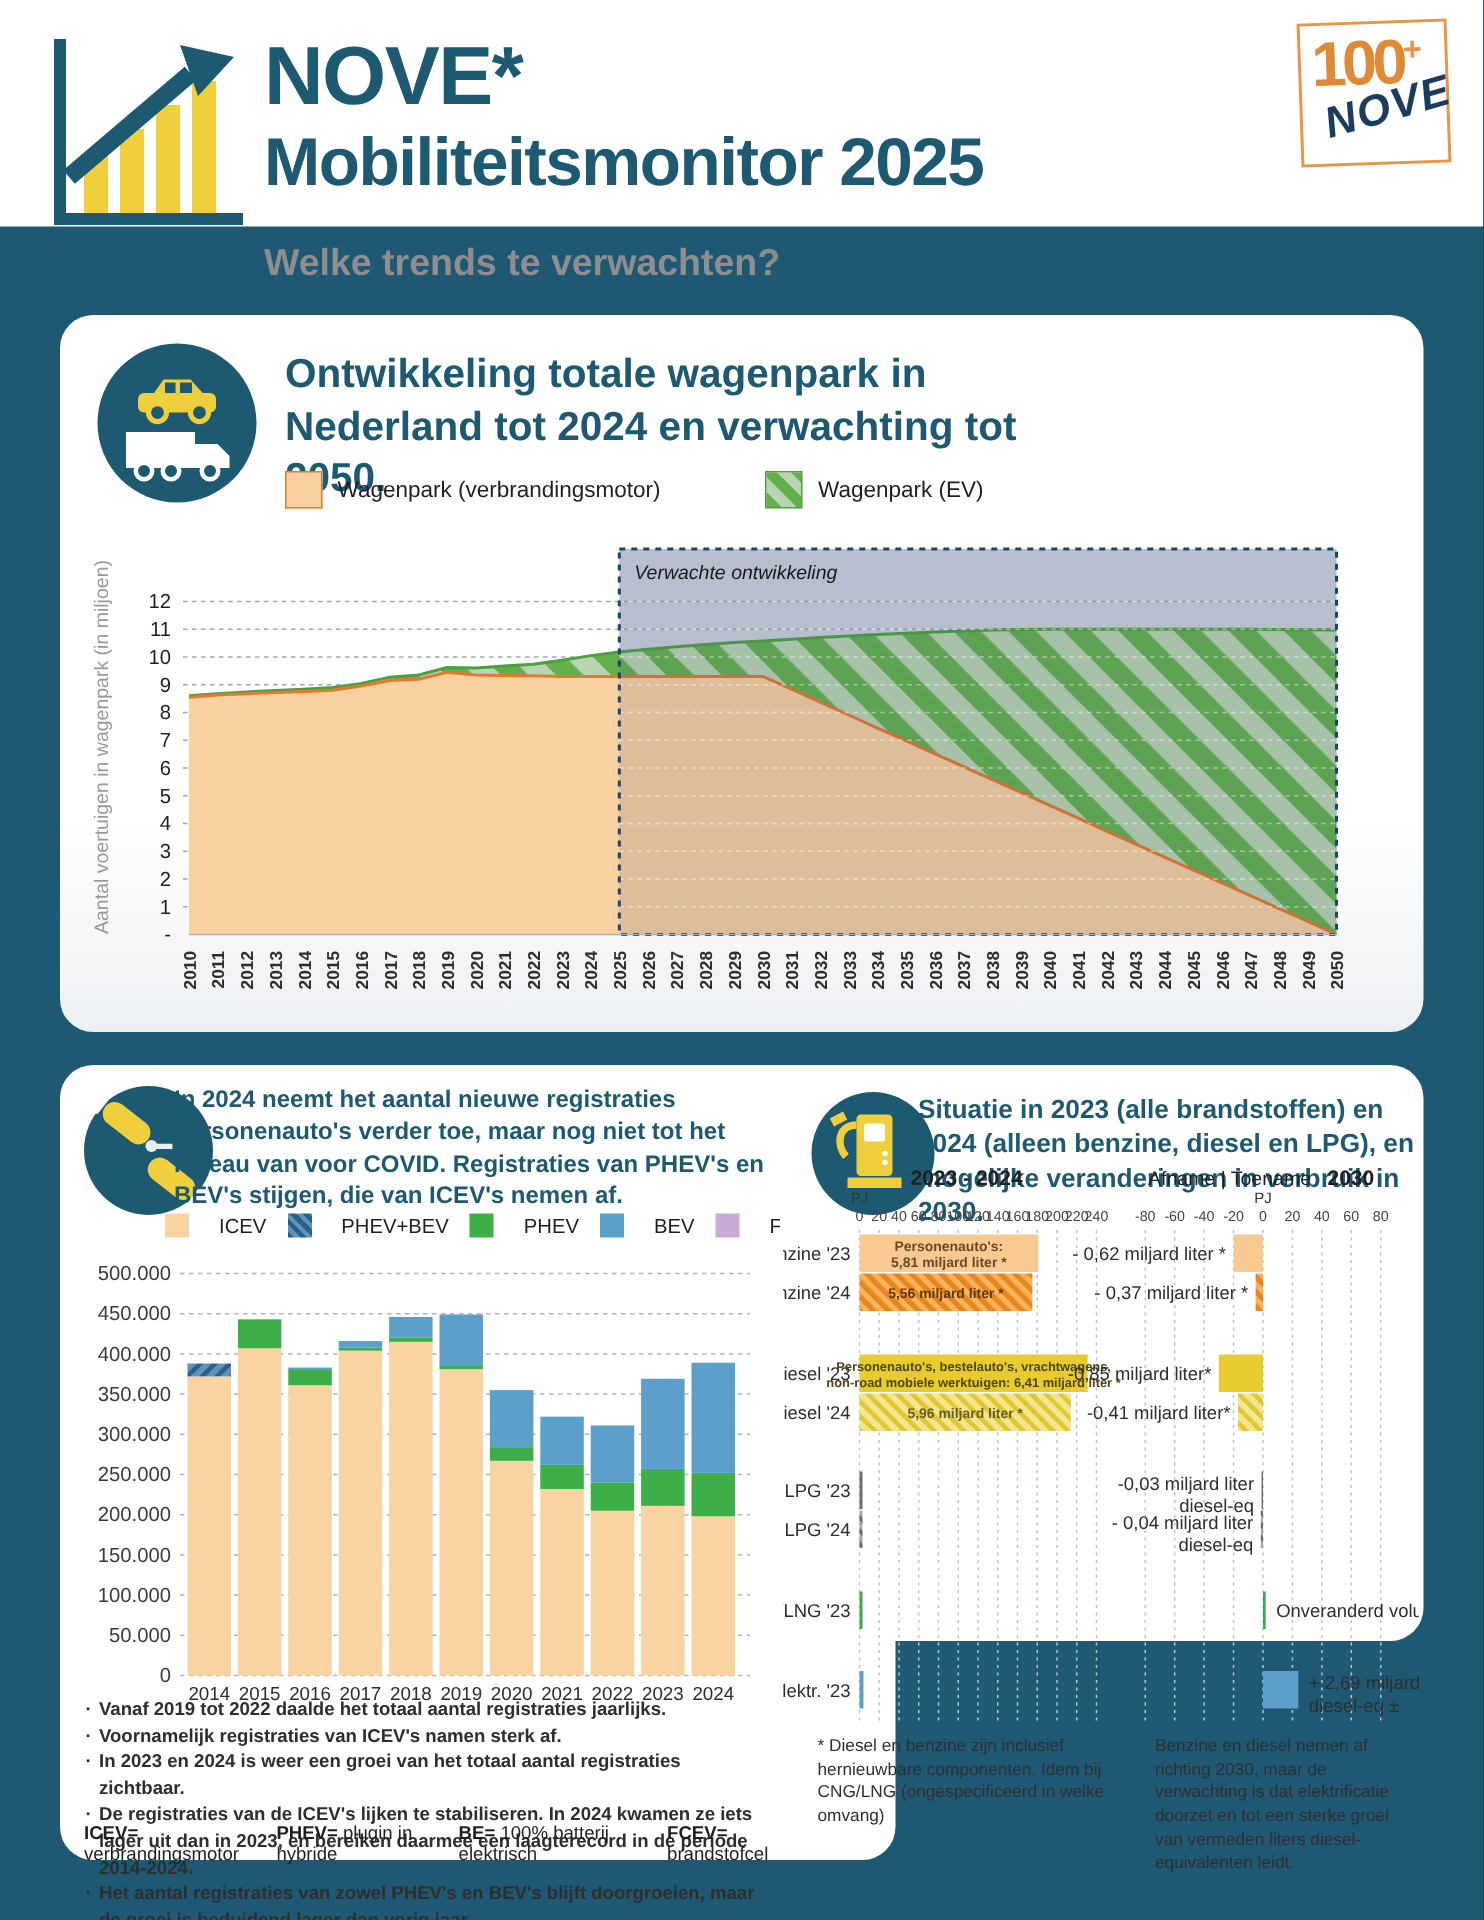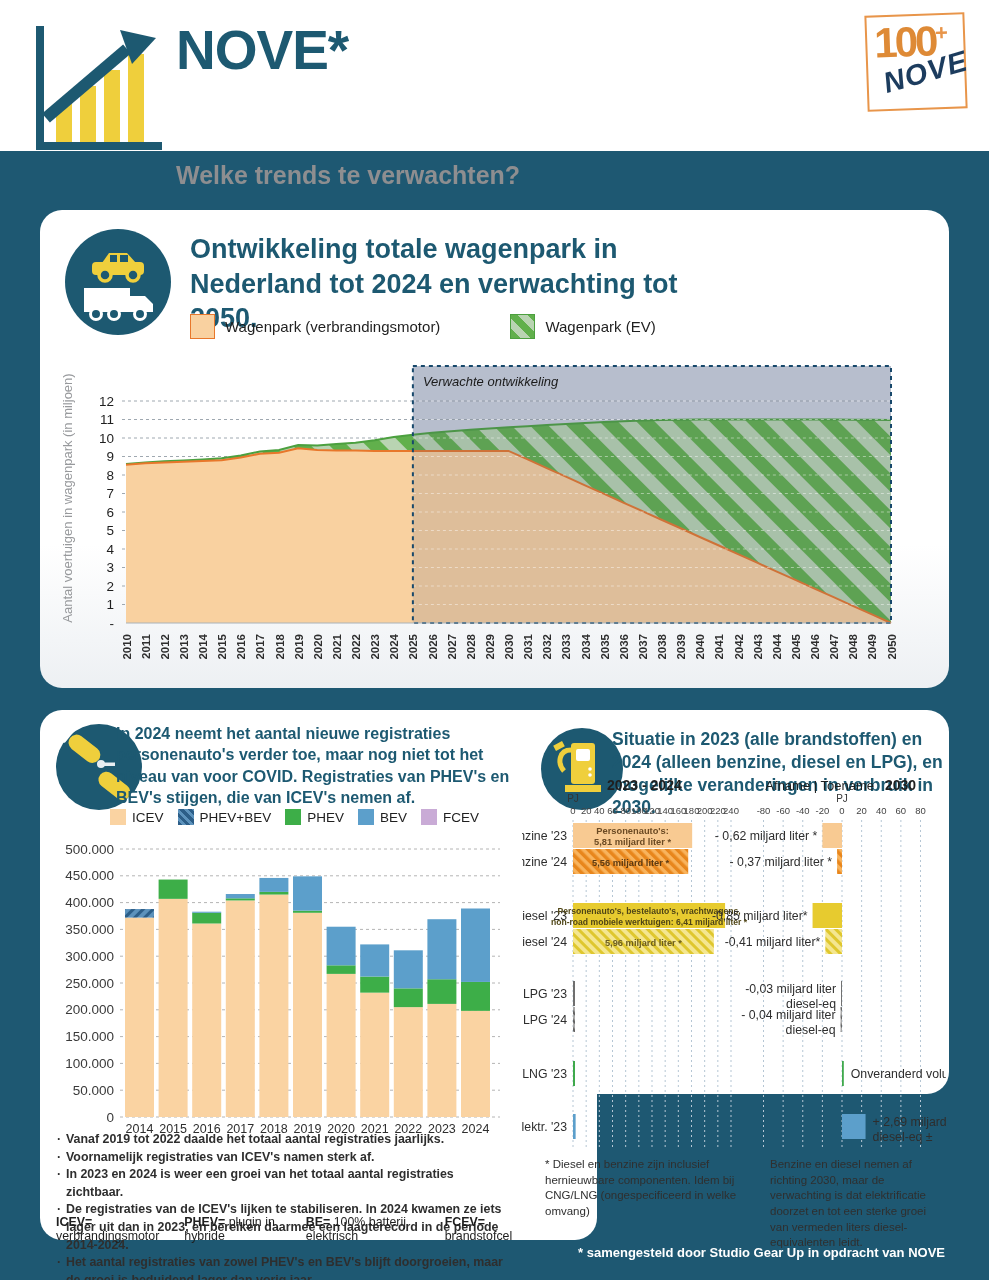--- a/index.html
+++ b/index.html
@@ -18,21 +18,21 @@
   .p2{left:40px;top:710px;width:557px;height:530px;}
   .p3{left:520px;top:710px;width:429px;height:384px;}
   .picon{position:absolute;}
   .pt1{position:absolute;left:150px;top:22px;width:505px;font-size:27px;font-weight:700;color:#1D5971;line-height:1.28;}
   .pt2{position:absolute;left:76px;top:13px;width:394px;font-size:16px;font-weight:700;color:#1D5971;line-height:1.33;}
   .pt3{position:absolute;left:92px;top:18px;width:332px;font-size:17.5px;font-weight:700;color:#1D5971;line-height:1.3;}
   .legend1{position:absolute;left:150px;top:104px;display:flex;gap:70px;}
   .legend1 .li{display:flex;align-items:center;gap:10px;font-size:15px;color:#1F1F1F;}
   .legend1 .sw{width:23px;height:23px;}
   .legend2{position:absolute;left:70px;top:99px;display:flex;gap:14px;}
-  .legend2 .li{display:flex;align-items:center;gap:6px;font-size:13.5px;color:#1F1F1F;}
+  .legend2 .li{display:flex;align-items:center;gap:20px;font-size:13.5px;color:#1F1F1F;}
   .legend2 .sw{width:16px;height:16px;}
   .bullets{position:absolute;left:16px;top:421px;width:452px;}
   .bullets div{font-size:12.4px;font-weight:700;color:#2E2E2E;line-height:1.42;padding-left:10px;position:relative;}
   .bullets div::before{content:"\00b7";position:absolute;left:1px;font-weight:900;}
   .defs{position:absolute;left:16px;top:505px;width:480px;font-size:12.4px;color:#1F1F1F;display:flex;gap:11px;}
   .defs b{font-weight:700;}
   .fn{position:absolute;font-size:11.5px;color:#2F2F2F;line-height:1.36;}
   .fn1{left:25px;top:447px;width:212px;}
   .fn2{left:250px;top:447px;width:172px;}
   .fn .nb{margin-bottom:2px;}
@@ -51,20 +51,21 @@
         <rect x="24" y="78" width="16" height="42" fill="#EFCF3C"></rect>
         <rect x="48" y="62" width="16" height="58" fill="#EFCF3C"></rect>
         <rect x="72" y="46" width="16" height="74" fill="#EFCF3C"></rect>
         <rect x="96" y="30" width="16" height="90" fill="#EFCF3C"></rect>
         <path d="M14 94 L95 25" stroke="#1D5971" stroke-width="12" fill="none"></path>
         <polygon points="88,6 124,14 100,40" fill="#1D5971"></polygon>
         <path d="M8 2 V122 H130" stroke="#1D5971" stroke-width="8" fill="none"></path>
       </svg>
     </div>
     <div class="title1">NOVE*</div>
+    <div class="title2">Mobiliteitsmonitor 2025</div>
     <div class="tagline">Welke trends te verwachten?</div>
     <div class="stamp">
       <div class="s100"><span>100</span><sup>+</sup></div>
       <div class="snove">NOVE</div>
     </div>
   </header>
 
   <section class="panel p1">
     <div class="picon" style="left:24px;top:18px;">
       <svg width="108" height="108" viewBox="0 0 108 108">
@@ -482,14 +483,13 @@
           <text x="350.55" y="350" text-anchor="start" font-size="12.3" fill="#2E2E2E">+ 2,69 miljard liter</text>
           <text x="350.55" y="365" text-anchor="start" font-size="12.3" fill="#2E2E2E">diesel-eq ±</text>
         </g>
       </svg>
     <div class="fn fn1">
       <div class="nb">* Diesel en benzine zijn inclusief hernieuwbare componenten. Idem bij CNG/LNG (ongespecificeerd in welke omvang)</div>
     </div>
     <div class="fn fn2">Benzine en diesel nemen af richting 2030, maar de verwachting is dat elektrificatie doorzet en tot een sterke groei van vermeden liters diesel-equivalenten leidt.</div>
   </section>
 
-  <div class="credit">* samengesteld door Studio Gear Up in opdracht van NOVE</div>
 </div>
 
 </body></html>

